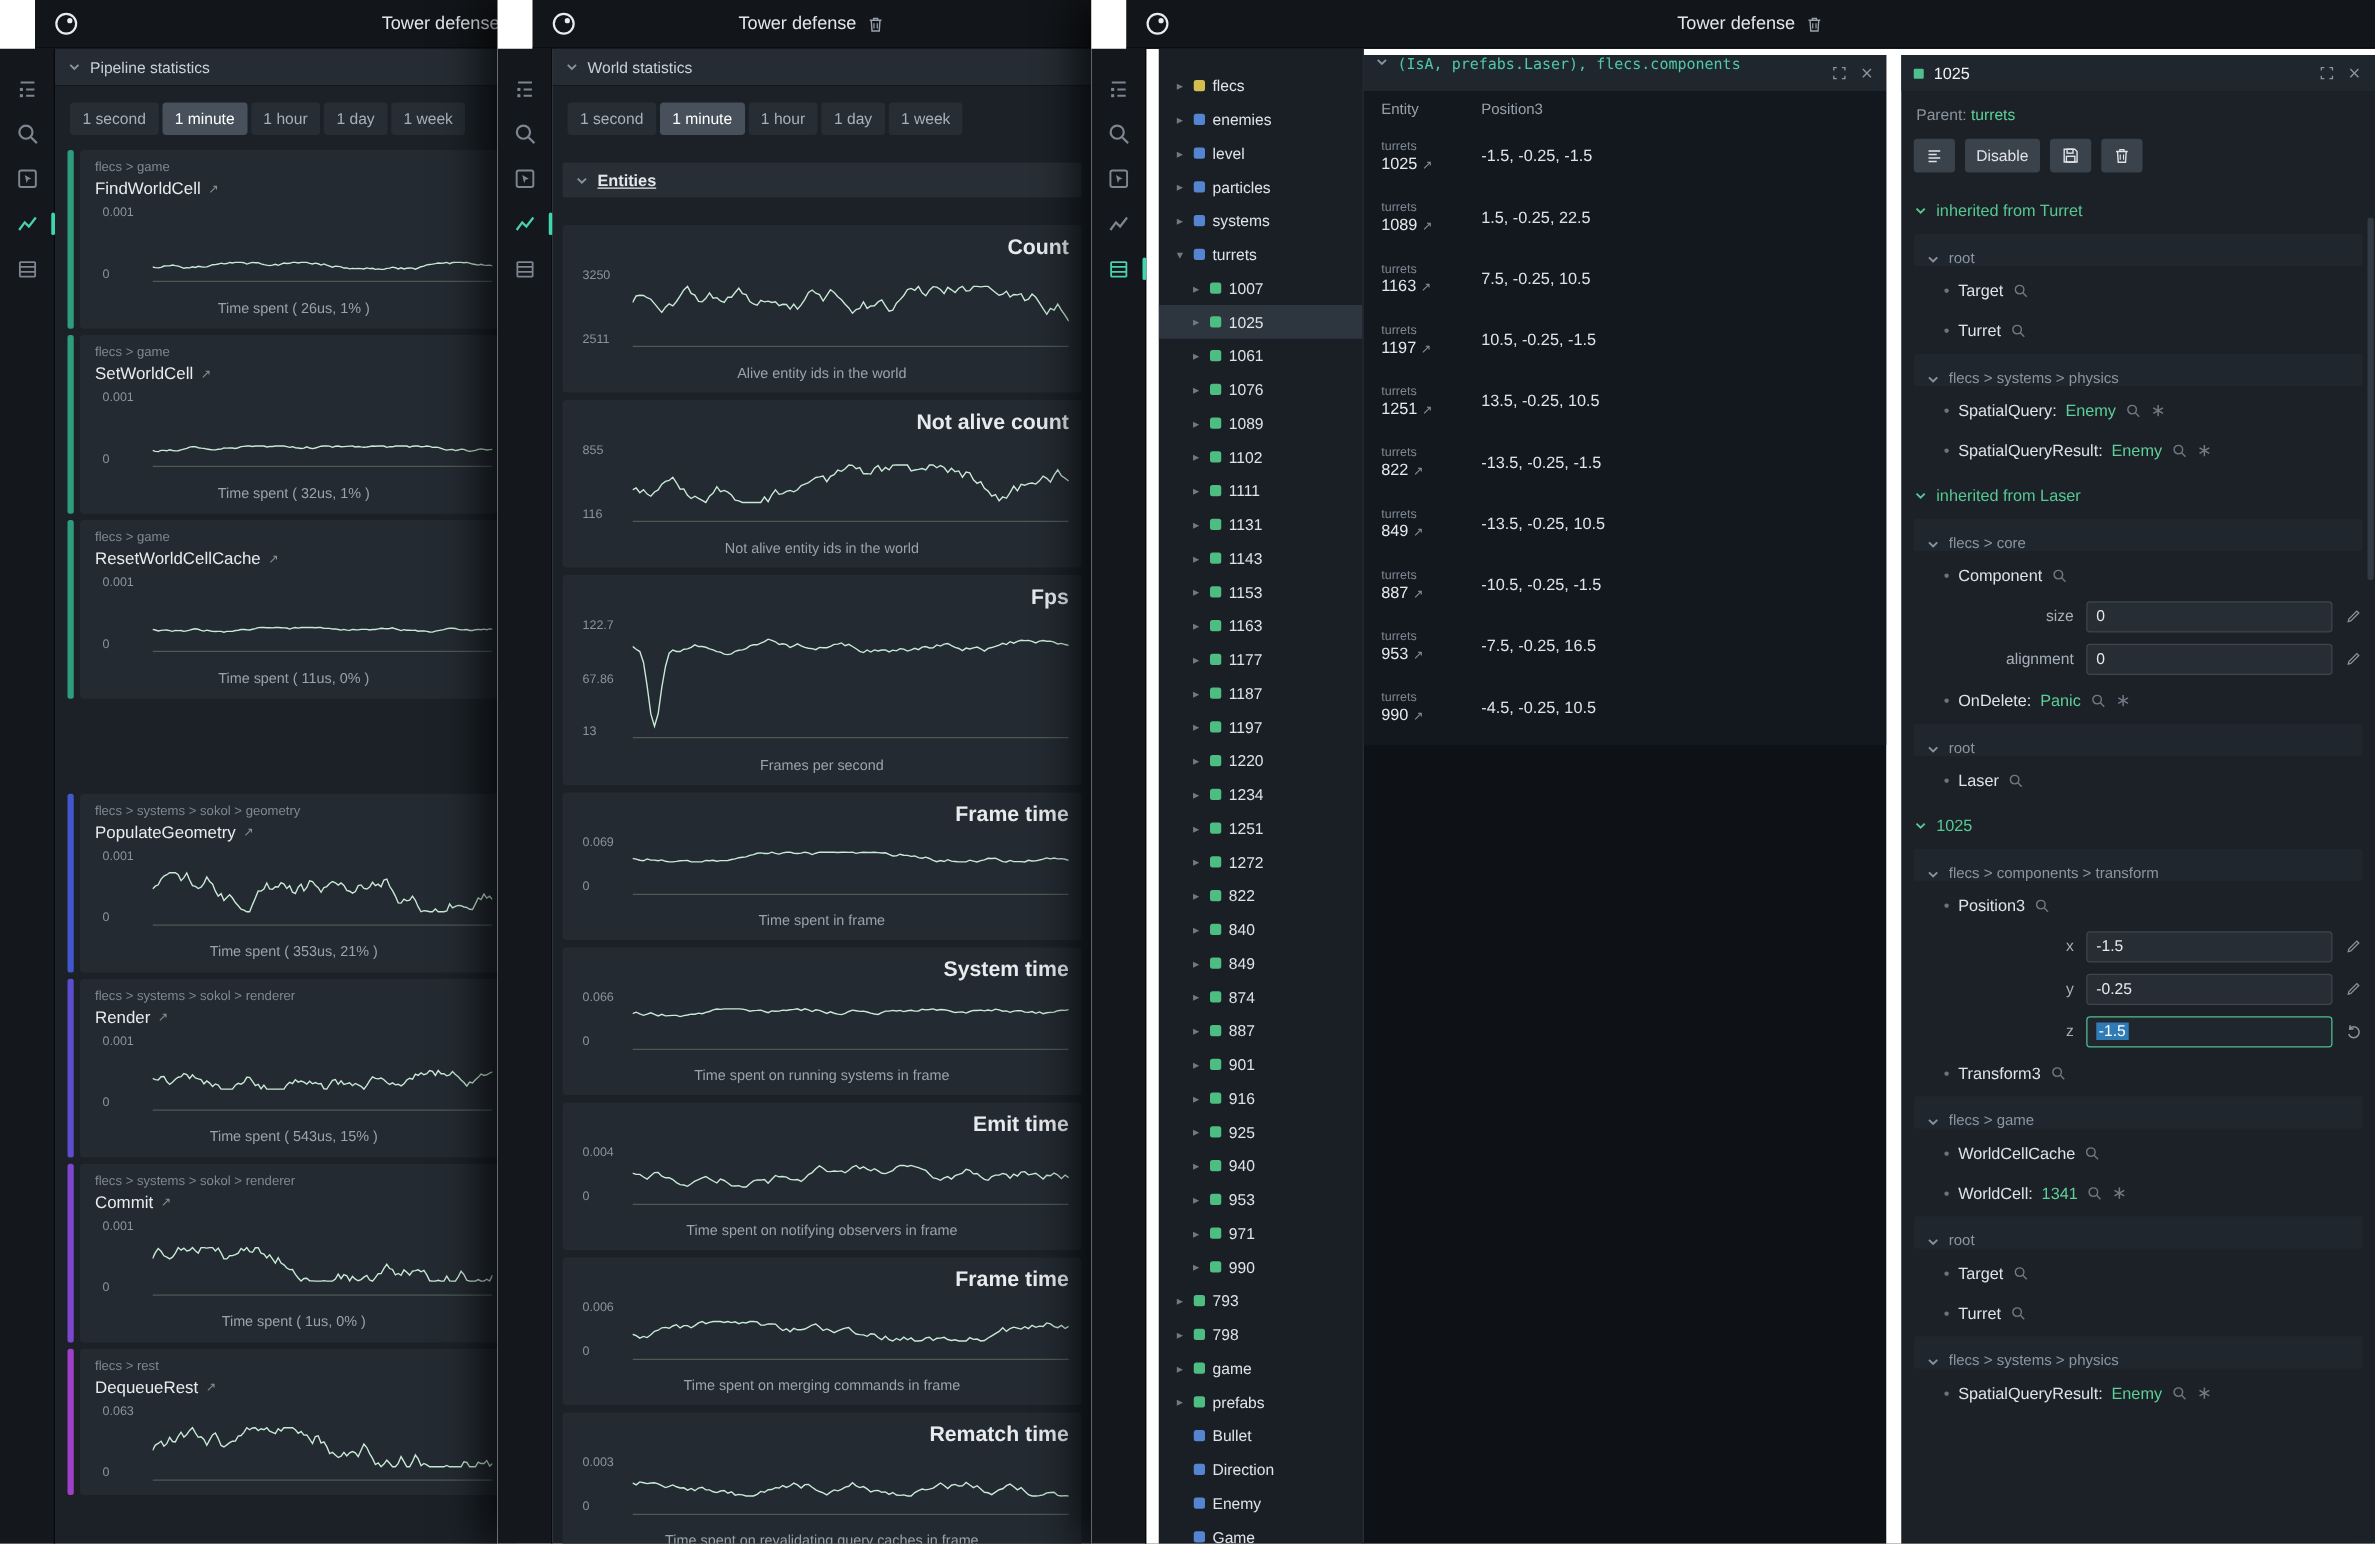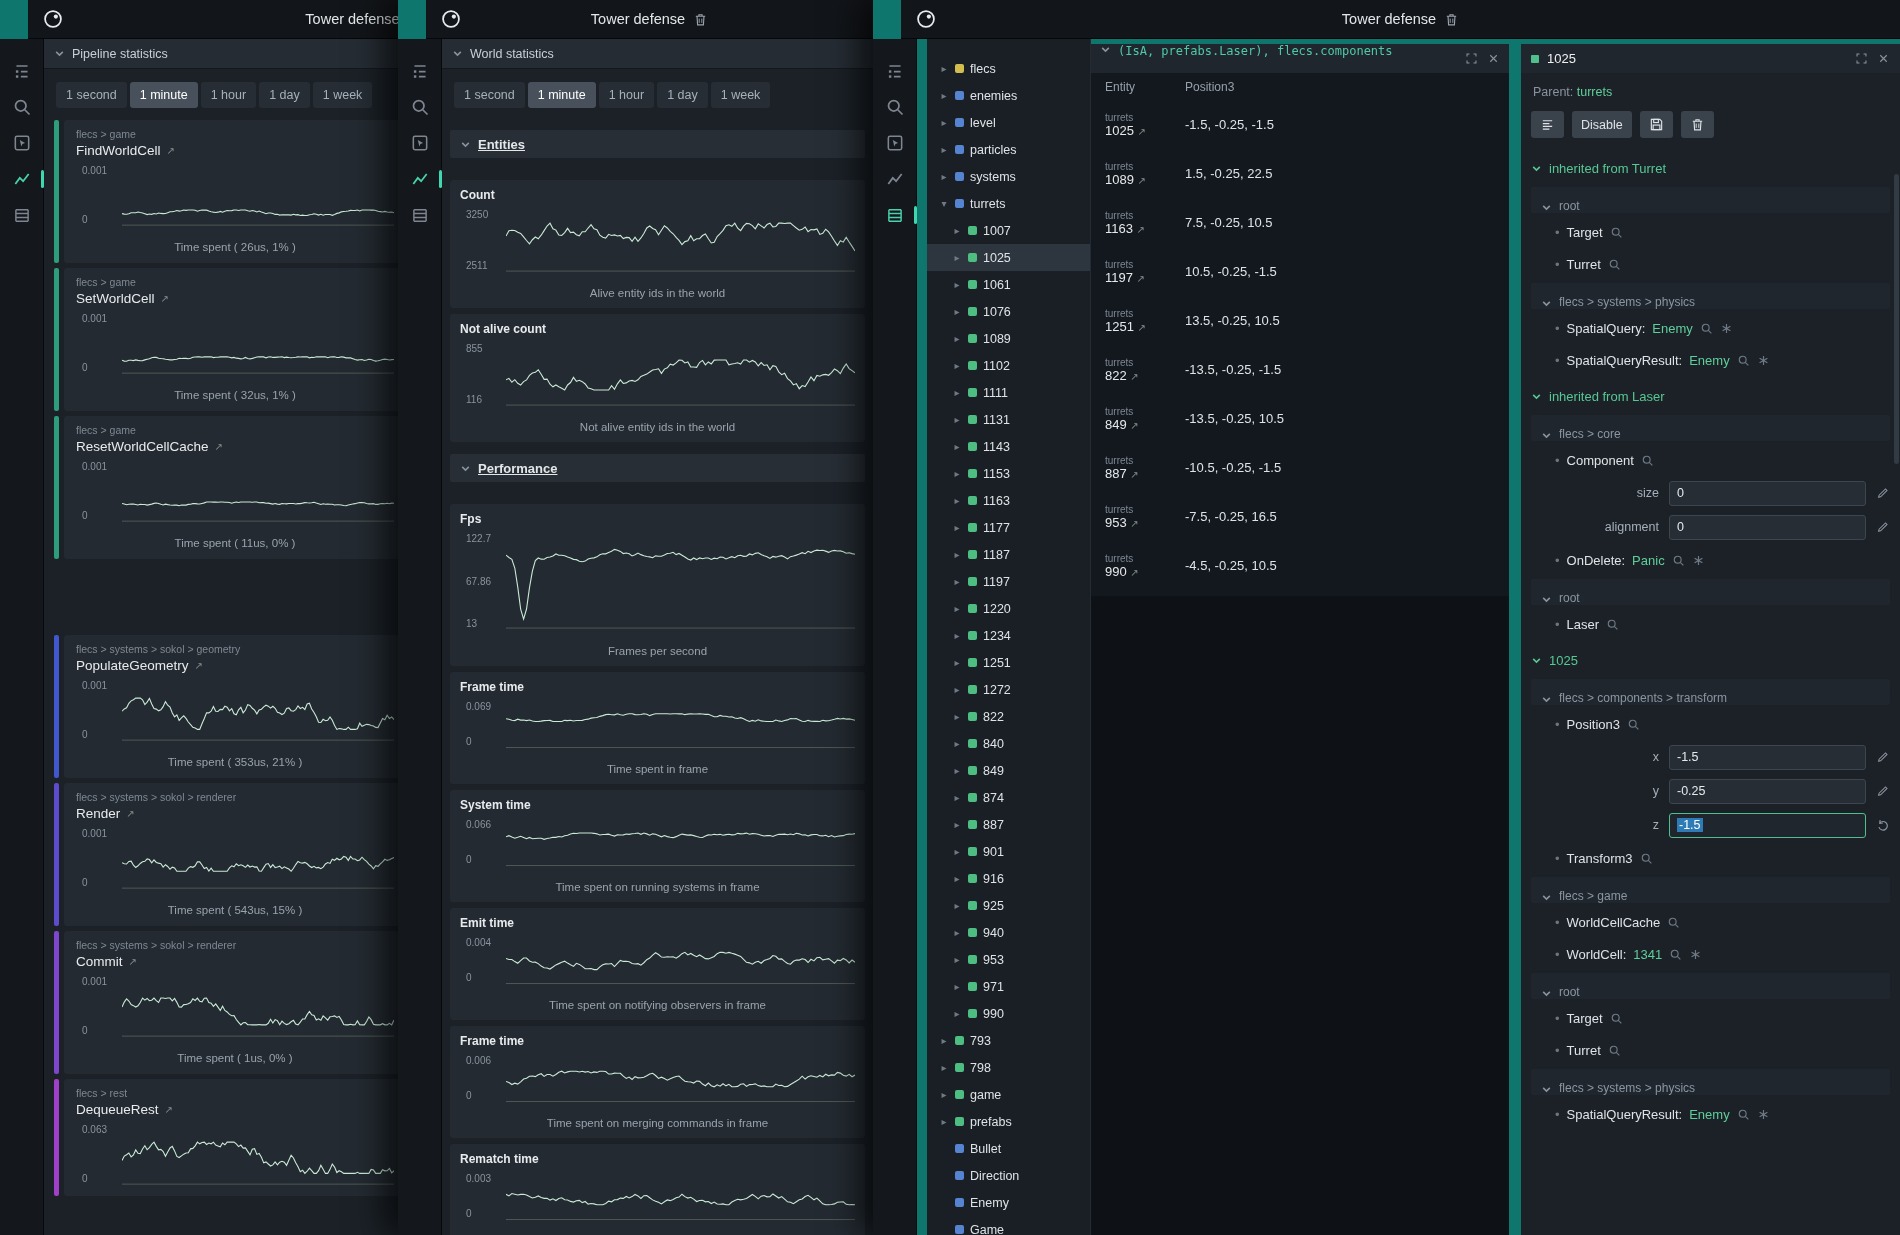--- a/index.html
+++ b/index.html
@@ -1,18 +1,18 @@
 <!DOCTYPE html>
 <html><head>
 <meta charset="utf-8">
 <style>
   *{margin:0;padding:0;box-sizing:border-box;}
   html,body{width:1900px;height:1235px;background:#000;font-family:"Liberation Sans",sans-serif;color:#dfe3e7;overflow:hidden;}
   span svg,button svg{width:100%;height:100%;display:block;}
-  .window{position:absolute;top:0;height:1235px;background:#0f766e;overflow:hidden;padding-left:28px;}
+  .window{position:absolute;top:0;height:1235px;background:#ffffff;overflow:hidden;padding-left:28px;}
   #win1{left:0;width:700px;z-index:1;}
   #win2{left:398px;width:475px;z-index:2;box-shadow:-14px 0 30px rgba(0,0,0,.65);}
   #win3{left:873px;width:1027px;z-index:3;box-shadow:-14px 0 30px rgba(0,0,0,.65);}
   .win-header{height:39px;background:#121519;display:flex;align-items:center;padding:0 14px;position:relative;border-bottom:1px solid #05070a;}
   .logo{width:22px;height:22px;display:flex;z-index:2;}
   .win-title-wrap{position:absolute;left:0;right:0;top:0;bottom:0;display:flex;justify-content:center;align-items:center;gap:8px;}
   .win-title{font-size:14.5px;color:#e3e7ea;white-space:nowrap;}
   .trash-ic{width:15px;height:15px;color:#9aa3ad;display:flex;}
   .win-body{position:absolute;top:39px;left:0;right:0;bottom:0;display:flex;}
   #win3 .win-body{display:block;}
@@ -39,21 +39,21 @@
   .crumb{font-size:10.5px;color:#7f8893;margin-bottom:3px;}
   .pname{font-size:13.5px;color:#e8ebee;margin-bottom:7px;display:flex;align-items:center;gap:6px;}
   .extlink{font-size:10px;color:#84938c;}
   .chartbox{height:62px;display:flex;gap:6px;}
   .ylabels{width:40px;display:flex;flex-direction:column;justify-content:space-between;align-items:flex-start;font-size:10px;color:#8a939e;padding:0 0 2px 6px;}
   .spark{flex:1;height:100%;min-width:0;}
   .caption{margin-top:14px;text-align:center;font-size:11.5px;color:#9aa3ad;}
   
   .wsec-header{height:28px;background:#272e35;display:flex;align-items:center;gap:7px;padding:0 10px;font-size:13px;font-weight:bold;color:#e3e7ea;margin:12px 8px 22px 8px;border-radius:2px;cursor:pointer;text-decoration:underline;}
   .wcard{background:#232a31;border-radius:3px;margin:0 8px 6px 8px;padding:8px 10px 9px 10px;}
-  .wtitle{text-align:left;font-size:12px;font-weight:bold;color:#e8ebee;margin-bottom:7px;}
+  .wtitle{text-align:right;font-size:17px;font-weight:bold;color:#e8ebee;margin-bottom:7px;}
   
   #treePanel{position:absolute;left:54px;top:0;bottom:0;width:164px;background:#191f25;overflow:hidden;padding-top:16px;border-right:1px solid #242b32;}
   .trow{height:27px;display:flex;align-items:center;gap:6px;padding-left:12px;font-size:12.5px;color:#dfe3e7;cursor:pointer;white-space:nowrap;}
   .trow.lvl1{padding-left:25px;}
   .trow.sel{background:#2d353e;}
   .tarrow{width:10px;color:#707a85;font-size:10px;flex-shrink:0;text-align:center;}
   .tsq{width:9px;height:9px;border-radius:2px;flex-shrink:0;}
   #queryPanel{position:absolute;left:218px;top:5px;bottom:0;width:418px;background:#0e1216;}
   .qheader{height:29px;background:#20262d;display:flex;gap:7px;padding:0 9px;}
   .qexpr{font-family:"DejaVu Sans Mono",monospace;font-size:12px;color:#4fc9a8;white-space:nowrap;overflow:hidden;flex:1;cursor:text;}
@@ -412,28 +412,20 @@
                 <span>855</span>
                 <span>116</span>
               </div>
               <svg class="spark" viewBox="0 0 100 40" preserveAspectRatio="none">
                 <line x1="0" y1="38.8" x2="100" y2="38.8" stroke="#4e5a54" vector-effect="non-scaling-stroke"></line>
                 <polyline points="0.00,23.03 0.84,22.11 1.68,24.51 2.52,22.94 3.36,25.16 4.20,26.24 5.04,24.11 5.88,23.09 6.72,20.25 7.56,18.80 8.40,18.33 9.24,16.71 10.08,19.51 10.92,22.73 11.76,22.56 12.61,25.74 13.45,27.38 14.29,26.24 15.13,27.34 15.97,28.34 16.81,29.36 17.65,26.22 18.49,24.70 19.33,21.48 20.17,23.98 21.01,23.34 21.85,24.18 22.69,25.63 23.53,28.17 24.37,28.60 25.21,29.36 26.05,29.36 26.89,29.36 27.73,29.36 28.57,29.36 29.41,29.36 30.25,26.62 31.09,28.95 31.93,25.50 32.77,23.03 33.61,25.28 34.45,24.93 35.29,23.80 36.13,23.36 36.97,24.02 37.82,23.01 38.66,20.90 39.50,20.19 40.34,19.44 41.18,18.14 42.02,16.85 42.86,16.55 43.70,16.13 44.54,18.99 45.38,16.31 46.22,15.49 47.06,13.19 47.90,13.78 48.74,12.47 49.58,10.64 50.42,10.80 51.26,12.45 52.10,11.89 52.94,14.99 53.78,14.97 54.62,15.19 55.46,12.23 56.30,10.89 57.14,13.69 57.98,11.84 58.82,13.07 59.66,10.69 60.50,10.64 61.34,10.64 62.18,10.64 63.03,10.64 63.87,13.61 64.71,13.14 65.55,12.81 66.39,12.38 67.23,13.13 68.07,10.64 68.91,10.64 69.75,11.99 70.59,10.89 71.43,11.86 72.27,14.36 73.11,12.25 73.95,14.02 74.79,13.60 75.63,16.75 76.47,14.18 77.31,14.60 78.15,18.01 78.99,19.80 79.83,18.94 80.67,22.23 81.51,23.67 82.35,26.21 83.19,25.38 84.03,28.57 84.87,26.58 85.71,27.26 86.55,24.42 87.39,21.17 88.24,23.56 89.08,20.30 89.92,20.76 90.76,19.91 91.60,19.63 92.44,20.17 93.28,18.53 94.12,16.21 94.96,17.31 95.80,19.16 96.64,15.67 97.48,13.06 98.32,16.01 99.16,17.25 100.00,18.66" fill="none" stroke="#c9ead6" stroke-width="1.1" vector-effect="non-scaling-stroke"></polyline>
               </svg>
             </div>
             <div class="caption">Not alive entity ids in the world</div>
           </div>
-          <div class="wsec-header">
-            <span class="chev">
-              <svg viewBox="0 0 10 10">
-                <path d="M2 3.5 L5 6.5 L8 3.5" fill="none" stroke="currentColor" stroke-width="1.4"></path>
-              </svg>
-            </span>
-            <span>Performance</span>
-          </div>
           <div class="wcard">
             <div class="wtitle">Fps</div>
             <div class="chartbox" style="height: 98px;">
               <div class="ylabels">
                 <span>122.7</span>
                 <span>67.86</span>
                 <span>13</span>
               </div>
               <svg class="spark" viewBox="0 0 100 40" preserveAspectRatio="none">
                 <line x1="0" y1="38.8" x2="100" y2="38.8" stroke="#4e5a54" vector-effect="non-scaling-stroke"></line>

